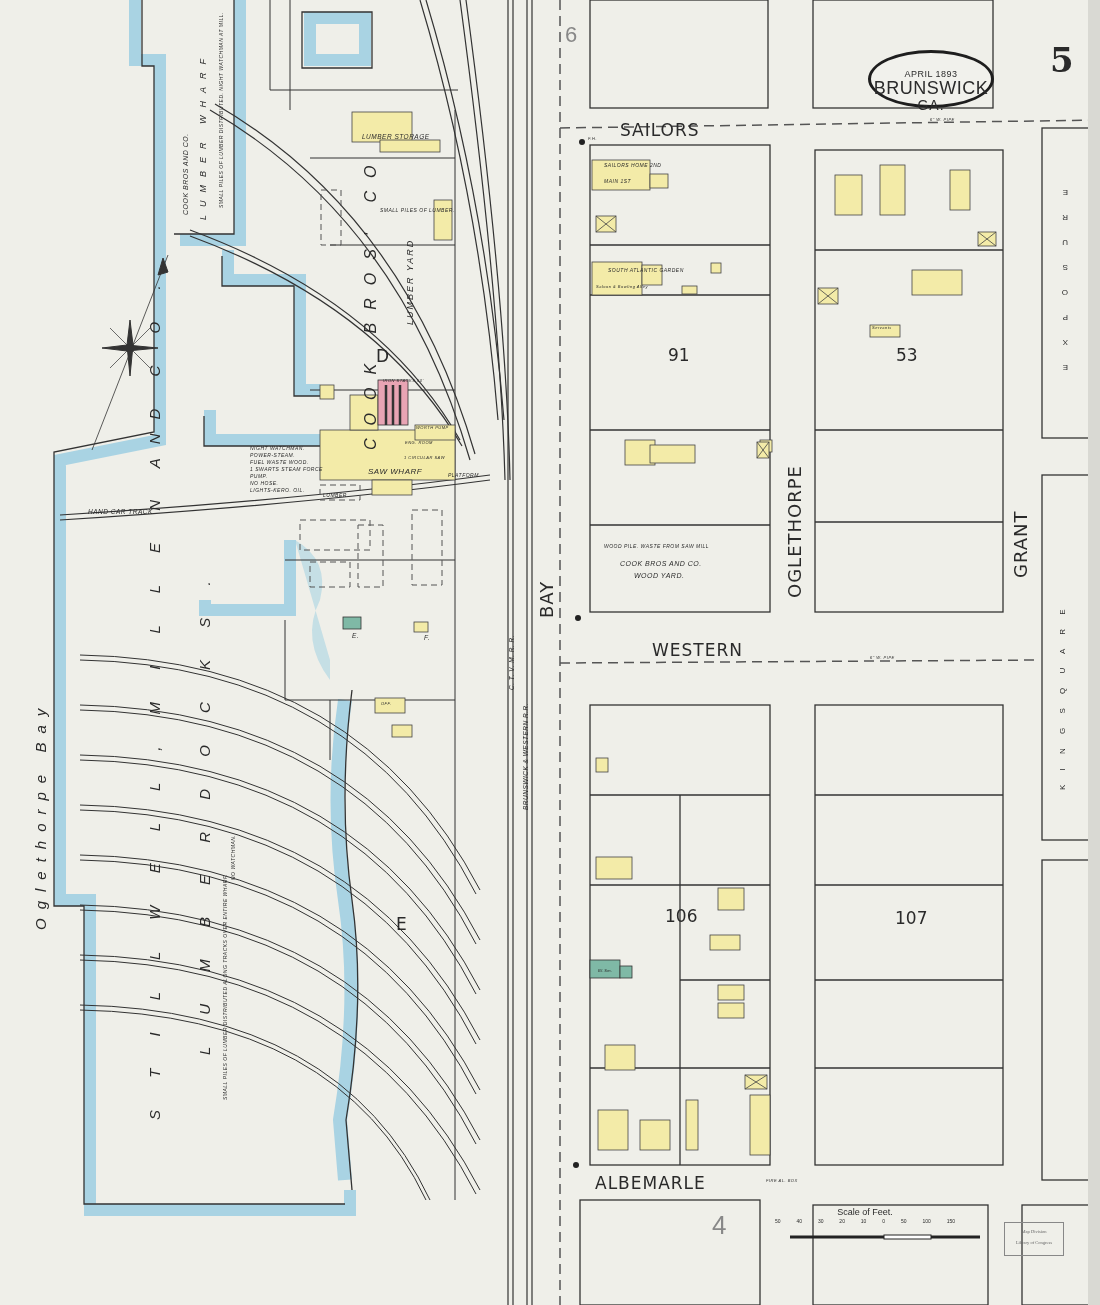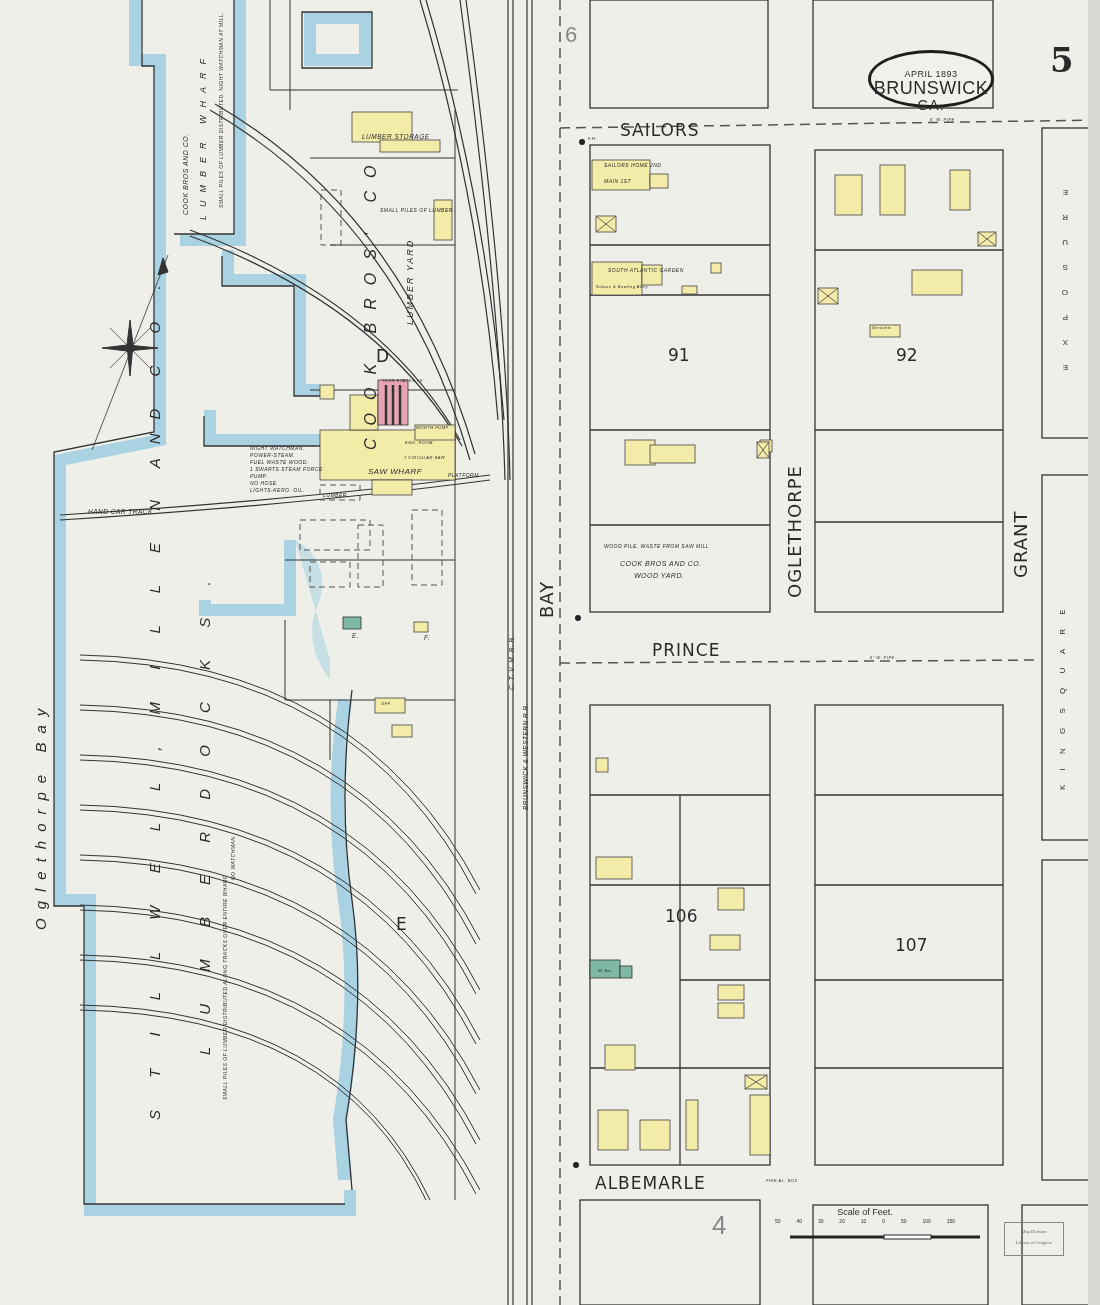--- a/index.html
+++ b/index.html
@@ -232,33 +232,33 @@
 <div class="title-oval">
   <div class="d">APRIL 1893</div>
   <div class="c">BRUNSWICK</div>
   <div class="s">GA.</div>
 </div>
 <div class="lbl bign" style="left:1050px;top:40px;">5</div>
 <div class="lbl" style="left:565px;top:22px;font-size:22px;color:#888;">6</div>
 <div class="lbl" style="left:712px;top:1210px;font-size:26px;color:#888;">4</div>
 
 <div class="lbl street" style="left:620px;top:120px;">SAILORS</div>
-<div class="lbl street" style="left:652px;top:640px;">PRINCE</div>
+<div class="lbl street" style="left:652px;top:640px;">WESTERN</div>
 <div class="lbl street" style="left:595px;top:1173px;">ALBEMARLE</div>
 <div class="lbl vstreet" style="left:536px;top:618px;">BAY</div>
 <div class="lbl vstreet" style="left:784px;top:598px;">OGLETHORPE</div>
 <div class="lbl vstreet" style="left:1010px;top:578px;">GRANT</div>
 <div class="lbl rot90" style="left:32px;top:930px;font-size:15px;letter-spacing:9px;font-style:italic;">Oglethorpe Bay</div>
 <div class="lbl" style="left:1058px;top:180px;width:10px;font-size:8px;white-space:normal;word-break:break-all;line-height:25px;transform:rotate(180deg);">E X P O S U R E</div>
 <div class="lbl rot90" style="left:1058px;top:790px;font-size:8px;letter-spacing:6px;">K I N G   S Q U A R E</div>
 
 <div class="lbl block" style="left:668px;top:345px;">91</div>
-<div class="lbl block" style="left:896px;top:345px;">92</div>
+<div class="lbl block" style="left:896px;top:345px;">53</div>
 <div class="lbl block" style="left:665px;top:906px;text-align:right;">106</div>
-<div class="lbl block" style="left:895px;top:935px;">107</div>
+<div class="lbl block" style="left:895px;top:908px;">107</div>
 <div class="lbl block" style="left:376px;top:346px;">D</div>
 <div class="lbl block" style="left:396px;top:914px;">E</div>
 
 <div class="lbl rot90 note" style="left:508px;top:690px;">C. T. V. M. R. R.</div>
 <div class="lbl rot90 note" style="left:522px;top:810px;">BRUNSWICK &amp; WESTERN R.R.</div>
 <div class="lbl note" style="left:88px;top:508px;">HAND CAR TRACK</div>
 
 <div class="lbl rot90 note" style="left:182px;top:215px;font-size:7px;">COOK BROS AND CO.</div>
 <div class="lbl rot90" style="left:198px;top:220px;font-size:9px;letter-spacing:8px;font-style:italic;">LUMBER WHARF</div>
 <div class="lbl rot90 note" style="left:218px;top:208px;font-size:5px;">SMALL PILES OF LUMBER DISTRIBUTED. NIGHT WATCHMAN AT MILL.</div>

